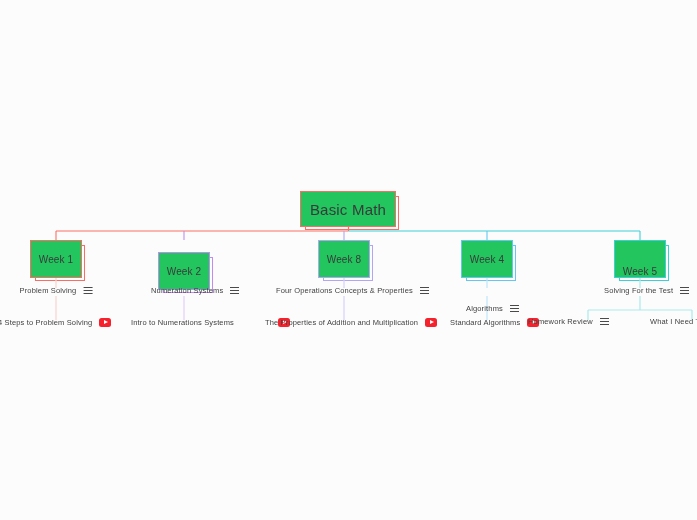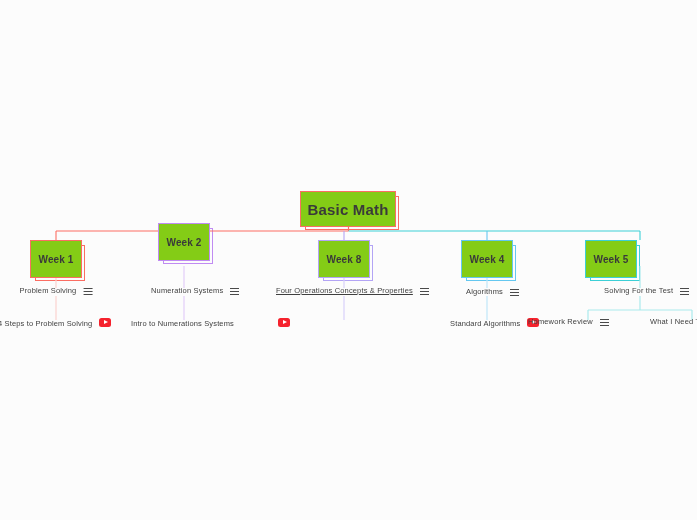--- a/index.html
+++ b/index.html
@@ -24,28 +24,27 @@
     top: 0;
     width: 697px;
     height: 520px;
     pointer-events: none;
   }
 
   
   .node {
     position: absolute;
     box-sizing: border-box;
-    background: #84cc16;
+    background: #22c55e;
     border: 1.6px solid #999;
     display: flex;
     align-items: center;
     justify-content: center;
     color: #3a3a3a;
     white-space: nowrap;
-    font-weight: bold;
   }
   .node .shadow-box {
     position: absolute;
     left: 4px;
     top: 4px;
     right: -4px;
     bottom: -4px;
     border: 1.6px solid #999;
     background: transparent;
     z-index: -1;
@@ -64,21 +63,21 @@
     width: 52px;
     height: 38px;
     font-size: 10px;
     letter-spacing: .1px;
   }
 
   
   .leaf {
     position: absolute;
     display: flex;
-    align-items: flex-end;
+    align-items: center;
     gap: 7px;
     font-size: 7.5px;
     color: #3f3f3f;
     white-space: nowrap;
     letter-spacing: .15px;
     background: transparent;
   }
   .leaf .lbl { line-height: 1; }
 
   .hamburger {
@@ -156,36 +155,36 @@
   <div class="node root" style="left:300px; top:191px;">
     <div class="shadow-box"></div>
     <span>Basic Math</span>
   </div>
 
   <div class="node week" style="left:30px; top:240px; border-color:#fb6d62;">
     <div class="shadow-box" style="border-color:#fb6d62;"></div>
     <span>Week 1</span>
   </div>
 
-  <div class="node week" style="left:158px; top:223px; border-color:#c08bf2;">
+  <div class="node week" style="left:158px; top:252px; border-color:#c08bf2;">
     <div class="shadow-box" style="border-color:#c08bf2;"></div>
     <span>Week 2</span>
   </div>
 
   <div class="node week" style="left:318px; top:240px; border-color:#b3a4f5;">
     <div class="shadow-box" style="border-color:#b3a4f5;"></div>
     <span>Week 8</span>
   </div>
 
   <div class="node week" style="left:461px; top:240px; border-color:#64c7f0;text-align:center;">
     <div class="shadow-box" style="border-color:#64c7f0;"></div>
     <span>Week 4</span>
   </div>
 
-  <div class="node week" style="left:585px; top:240px; border-color:#3ccfd6;">
+  <div class="node week" style="left:614px; top:240px; border-color:#3ccfd6;align-items:flex-end;">
     <div class="shadow-box" style="border-color:#3ccfd6;"></div>
     <span>Week 5</span>
   </div>
 
   <div class="leaf" style="left:28px; top:287px; transform:translateX(-50%); margin-left:28px;">
     <span class="lbl">Problem Solving</span>
     <span class="hamburger">
         <i></i>
         <i></i>
         <i></i>
@@ -194,30 +193,30 @@
 
   <div class="leaf" style="left:151px; top:287px;">
     <span class="lbl">Numeration Systems</span>
     <span class="hamburger">
         <i></i>
         <i></i>
         <i></i>
       </span>
   </div>
 
-  <div class="leaf" style="left:276px; top:287px;text-decoration:underline;">
+  <div class="leaf" style="left:276px; top:287px;">
     <span class="lbl">Four Operations Concepts &amp; Properties</span>
     <span class="hamburger">
         <i></i>
         <i></i>
         <i></i>
       </span>
   </div>
 
-  <div class="leaf" style="left:466px; top:288px;">
+  <div class="leaf" style="left:466px; top:305px;">
     <span class="lbl">Algorithms</span>
     <span class="hamburger">
         <i></i>
         <i></i>
         <i></i>
       </span>
   </div>
 
   <div class="leaf" style="left:604px; top:287px;">
     <span class="lbl">Solving For the Test</span>
@@ -231,20 +230,24 @@
   <div class="leaf" style="left:-2px; top:318px;">
     <span class="lbl">4 Steps to Problem Solving</span>
     <span class="yt"></span>
   </div>
 
   <div class="leaf" style="left:131px; top:318px;gap:44px;">
     <span class="lbl">Intro to Numerations Systems</span>
     <span class="yt"></span>
   </div>
 
+  <div class="leaf" style="left:265px; top:318px;">
+    <span class="lbl">The Properties of Addition and Multiplication</span>
+    <span class="yt"></span>
+  </div>
 
   <div class="leaf" style="left:450px; top:318px;">
     <span class="lbl">Standard Algorithms</span>
     <span class="yt"></span>
   </div>
 
   <div class="leaf" style="left:528px; top:318px;">
     <span class="lbl">Homework Review</span>
     <span class="hamburger">
         <i></i>

